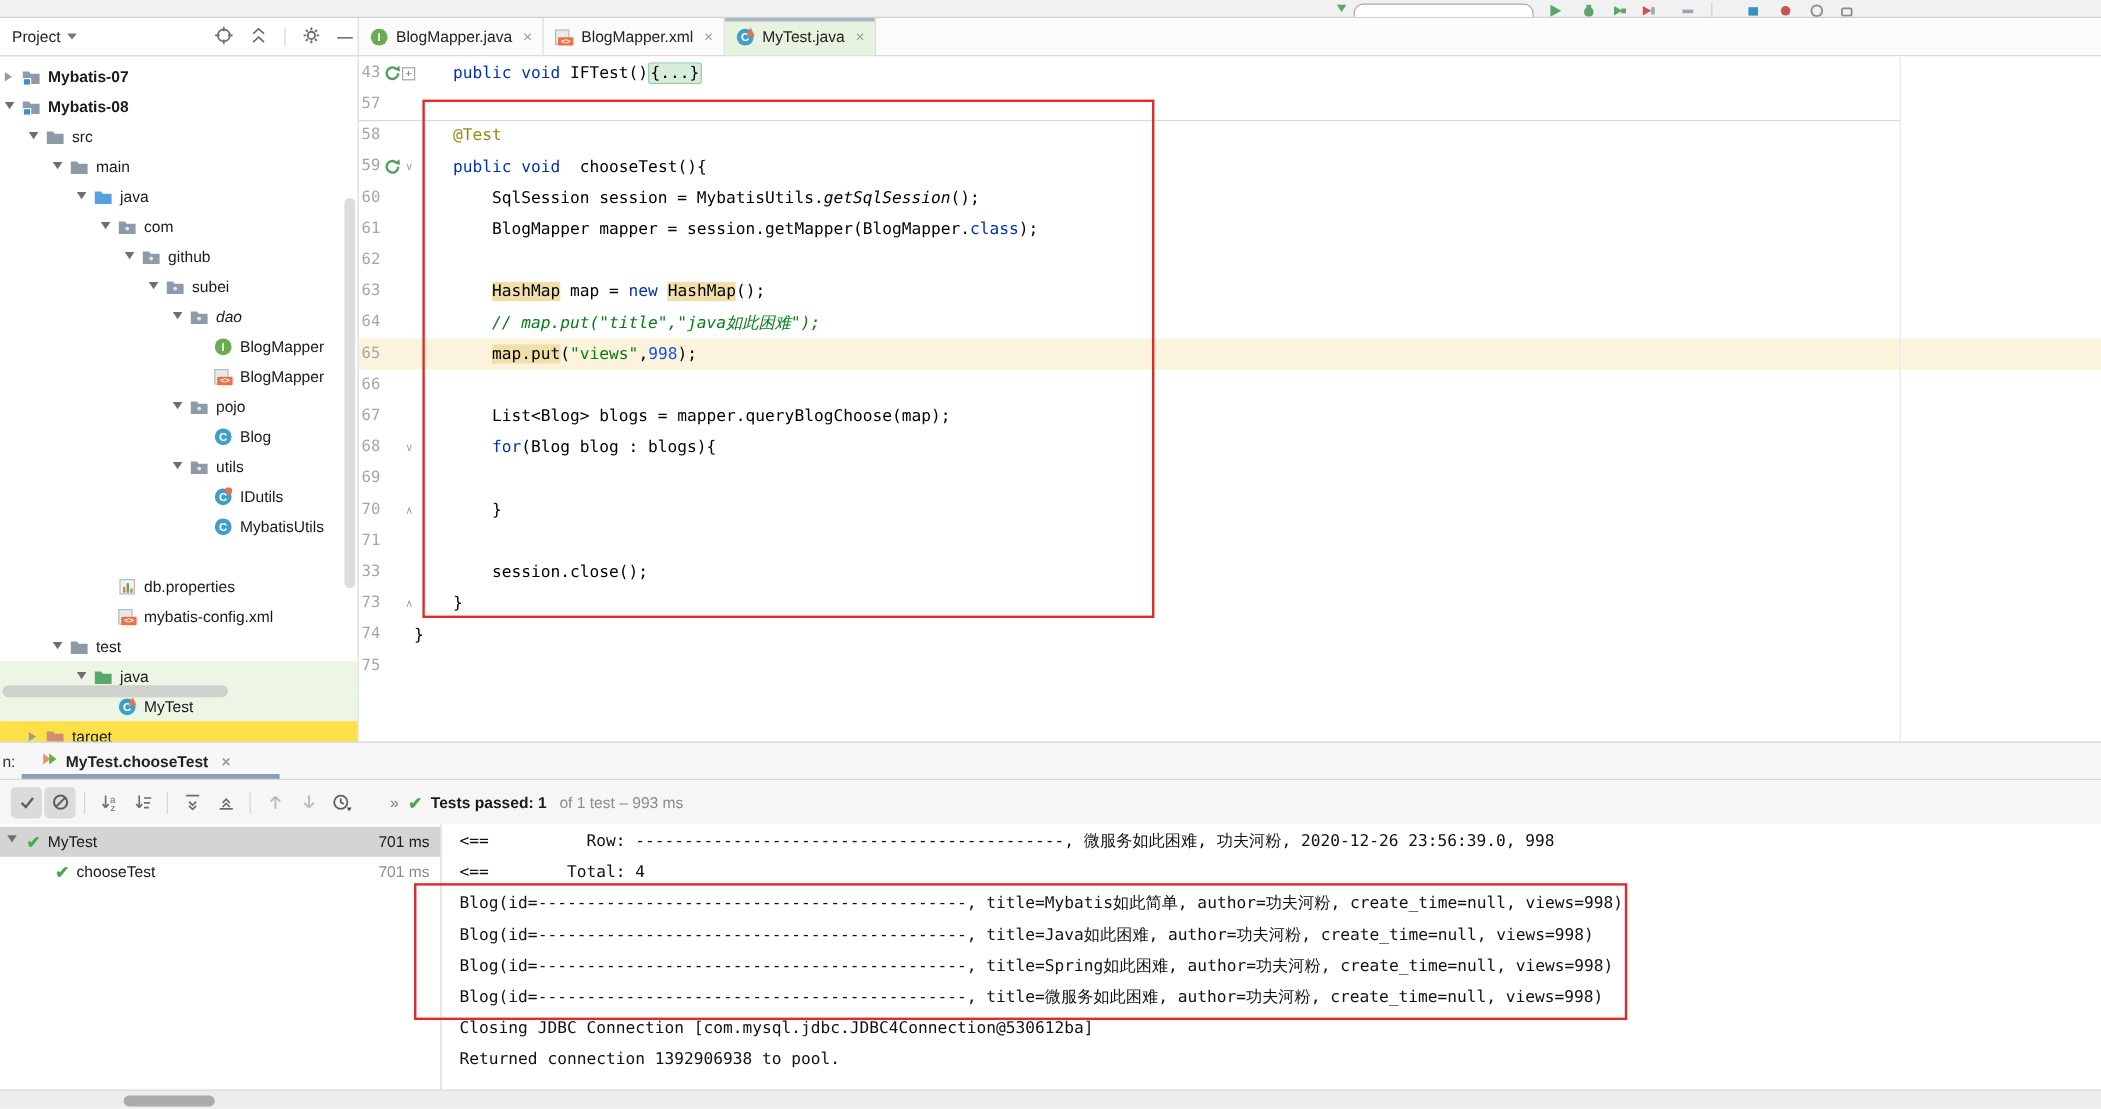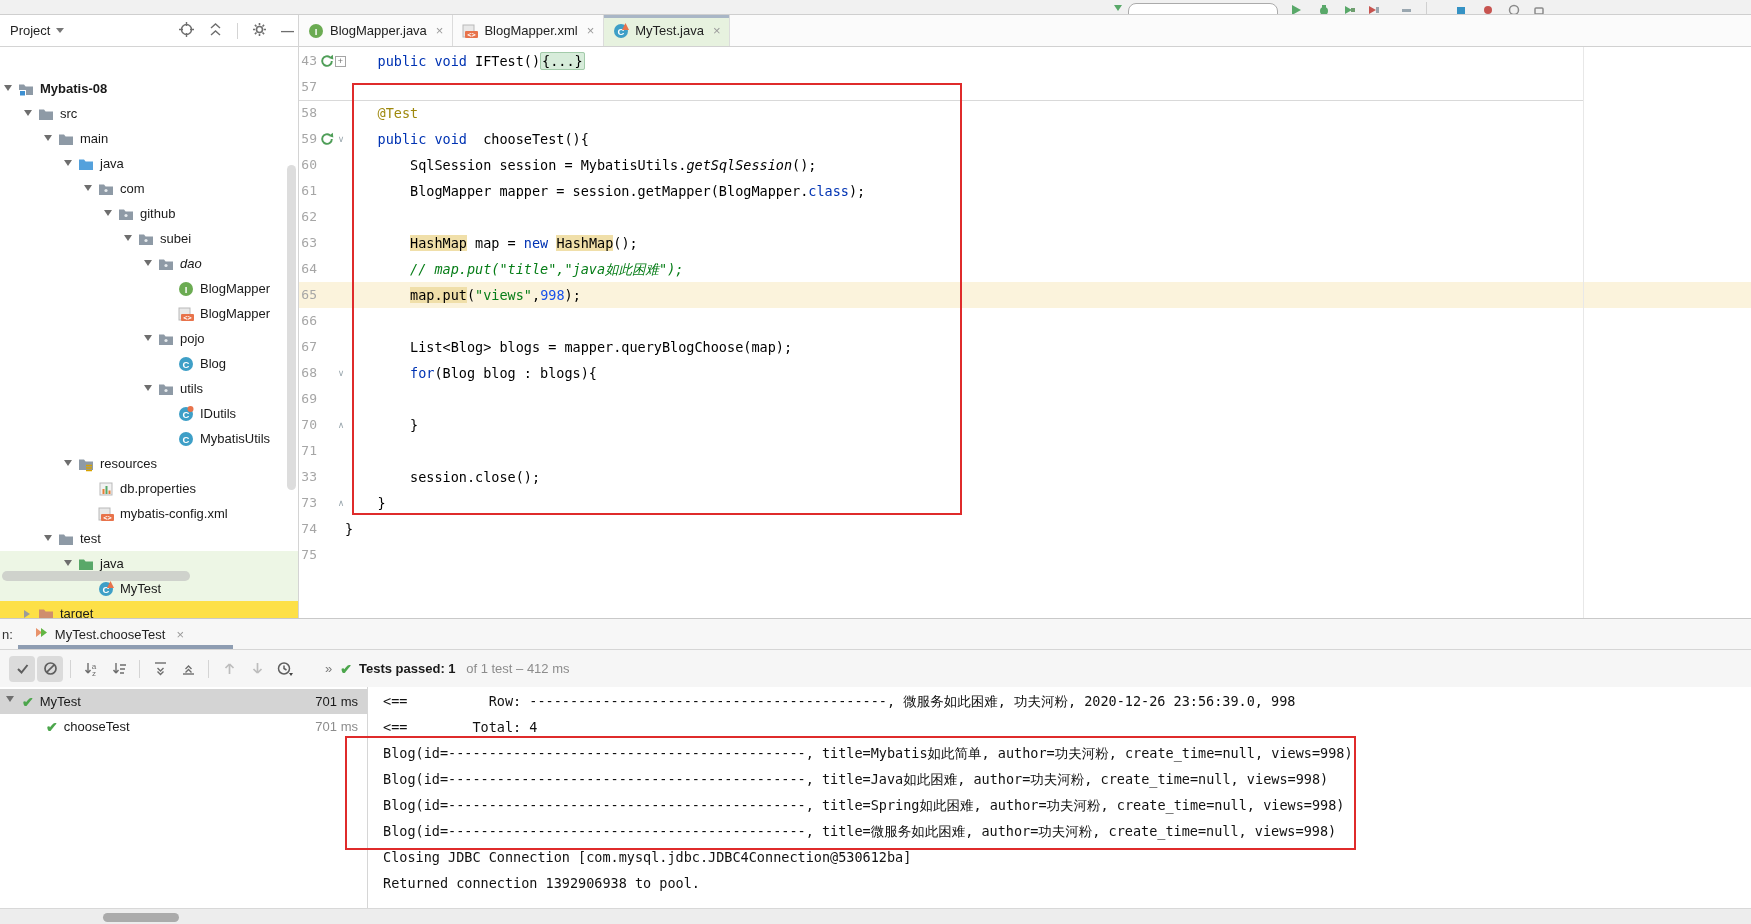--- a/index.html
+++ b/index.html
@@ -50,21 +50,21 @@
   .cmt{color:#067D17;font-style:italic;}  .ann{color:#9E880D;}
   .fld{color:#871094;font-style:italic;}  .ital{font-style:italic;}
   .hl{background:#F0DFA9;}
   .fold-box{background:#D7ECDA;border:1px solid #A3CBAA;border-radius:2px;padding:0 1px;}
   .red-box{position:absolute;border:2px solid #DF2B2B;pointer-events:none;}
 
   
   .run-panel{position:absolute;left:0;top:618px;width:1751px;height:290px;background:#fff;border-top:1px solid #C9C9C9;}
   .run-tabrow{height:30px;background:#F7F7F7;border-bottom:1px solid #D6D6D6;position:relative;display:flex;align-items:center;font-size:13px;color:#1f1f1f;}
   .run-label{margin-left:2px;color:#333;}
-  .run-tab{display:flex;align-items:center;gap:7px;margin-left:16px;height:100%;padding:0 6px;}
+  .run-tab{display:flex;align-items:center;gap:7px;margin-left:16px;height:100%;padding:0 6px;font-weight:bold;}
   .run-tab .x{color:#9A9A9A;margin-left:4px;}
   .run-underline{position:absolute;left:18px;bottom:0;width:215px;height:4px;background:#8E9DB2;}
   .run-toolbar{height:37px;display:flex;align-items:center;padding-left:8px;background:#F6F6F6;font-size:13px;position:relative;}
   .tbtn{width:26px;height:26px;display:flex;align-items:center;justify-content:center;border-radius:4px;margin:0 1px;}
   .tbtn.tog{background:#DBDBDB;}
   .tb-sep{width:1px;height:18px;background:#D4D4D4;margin:0 6px;}
   .chevs{color:#7A7A7A;margin:0 10px 0 26px;font-size:13px;letter-spacing:-2px;}
   .status{display:flex;align-items:center;gap:7px;}
   .status b{color:#1a1a1a;}
   .status .rest{color:#8C8C8C;white-space:pre;}
@@ -144,20 +144,28 @@
         <span><svg width="15" height="15">
               <circle cx="7.5" cy="7.5" r="3" fill="none" stroke="#6E6E6E" stroke-width="1.6"></circle>
               <g stroke="#6E6E6E" stroke-width="1.6">
                 <path d="M7.5 1v2.2M7.5 11.8V14M1 7.5h2.2M11.8 7.5H14M2.9 2.9l1.6 1.6M10.5 10.5l1.6 1.6M12.1 2.9l-1.6 1.6M4.5 10.5l-1.6 1.6"></path>
               </g>
             </svg></span>
         <span style="color:#6E6E6E;font-weight:bold;">—</span>
       </span>
     </div>
     <div class="tree" id="project-tree">
+        <div class="trow-p" style="top: 0px;">
+          <span class="arr closed" style="left:4px"></span>
+          <span class="ticon" style="left:18px"><svg width="16" height="16">
+              <path d="M1 3.5h5l1.6 2H15v8.5H1z" fill="#8E9AA6"></path>
+              <rect x="1.5" y="9.5" width="6" height="5.5" fill="#3D8FD1" stroke="#fff"></rect>
+            </svg></span>
+          <span class="tlabel bold" style="left:40px">Mybatis-07</span>
+        </div>
         <div class="trow-p" style="top: 25px;">
           <span class="arr open" style="left:4px"></span>
           <span class="ticon" style="left:18px"><svg width="16" height="16">
               <path d="M1 3.5h5l1.6 2H15v8.5H1z" fill="#8E9AA6"></path>
               <rect x="1.5" y="9.5" width="6" height="5.5" fill="#3D8FD1" stroke="#fff"></rect>
             </svg></span>
           <span class="tlabel bold" style="left:40px">Mybatis-08</span>
         </div>
         <div class="trow-p" style="top: 50px;">
           <span class="arr open" style="left:24px"></span>
@@ -258,30 +266,20 @@
               <circle cx="3.5" cy="3" r="3" fill="#E8734B"></circle>
             </svg></span>
           <span class="tlabel" style="left:200px">IDutils</span>
         </div>
         <div class="trow-p" style="top: 375px;">
           <span class="ticon" style="left:178px"><svg width="16" height="16">
               <circle cx="8" cy="8" r="7" fill="#3E9FC7"></circle>
               <text x="8" y="11.5" font-size="9.5" font-family="Liberation Sans" font-weight="bold" fill="#fff" text-anchor="middle">C</text>
             </svg></span>
           <span class="tlabel" style="left:200px">MybatisUtils</span>
-        </div>
-        <div class="trow-p" style="top: 400px;">
-          <span class="arr open" style="left:64px"></span>
-          <span class="ticon" style="left:78px"><svg width="16" height="16">
-              <path d="M1 3.5h5l1.6 2H15v8.5H1z" fill="#8E9AA6"></path>
-              <g stroke="#D8A200" stroke-width="1.6">
-                <path d="M8 9.5h6M8 12h6M8 14.5h6"></path>
-              </g>
-            </svg></span>
-          <span class="tlabel" style="left:100px">resources</span>
         </div>
         <div class="trow-p" style="top: 425px;">
           <span class="ticon" style="left:98px"><svg width="16" height="16">
               <rect x="2" y="2" width="12" height="12" fill="#F2F2F2" stroke="#B9B9B9"></rect>
               <rect x="4.5" y="8" width="2" height="5" fill="#E87E36"></rect>
               <rect x="7.5" y="5" width="2" height="8" fill="#59A869"></rect>
               <rect x="10.5" y="9.5" width="2" height="3.5" fill="#E87E36"></rect>
             </svg></span>
           <span class="tlabel" style="left:120px">db.properties</span>
         </div>
@@ -527,21 +525,21 @@
           <svg width="17" height="15">
             <circle cx="7" cy="7.5" r="5.5" fill="none" stroke="#5E5E5E" stroke-width="1.5"></circle>
             <path d="M7 4.5v3l2.5 1.5" fill="none" stroke="#5E5E5E" stroke-width="1.5"></path>
             <path d="M12 12l4 0-2 3z" fill="#444"></path>
           </svg>
         </span>
         <span class="chevs">»</span>
         <span class="status">
           <span class="chk">✔</span>
           <b>Tests passed: 1</b>
-          <span class="rest"> of 1 test – 412 ms</span>
+          <span class="rest"> of 1 test – 993 ms</span>
         </span>
       </div>
     <div class="run-content">
       <div class="test-tree" id="test-tree">
           <div class="trow-t sel" style="top: 2px;">
             <span class="arr open" style="position:relative;left:6px;top:-2px;"></span>
             <span class="chk" style="margin-left:14px;">✔</span>
             <span style="margin-left:6px;">MyTest</span>
             <span class="t-time">701 ms</span>
           </div>

